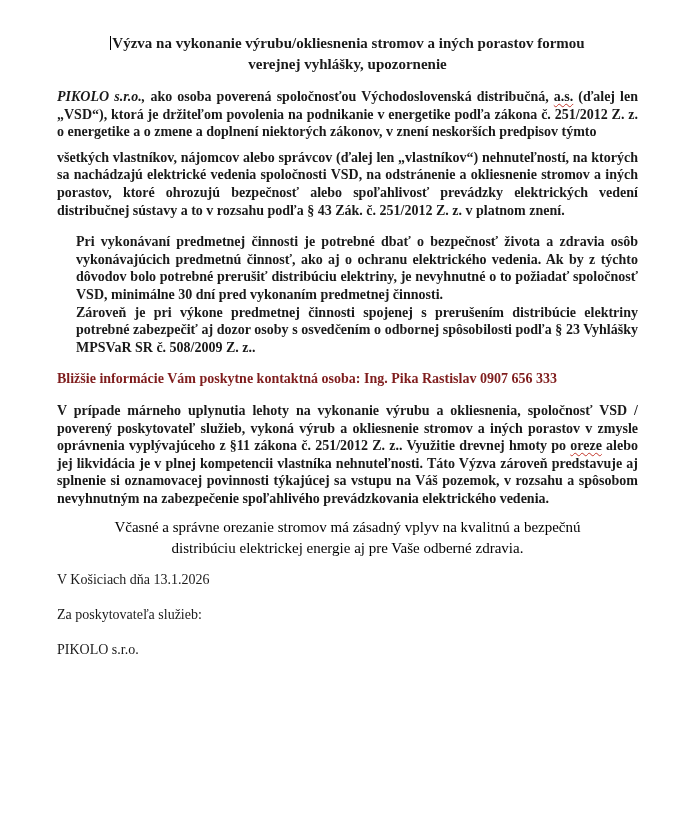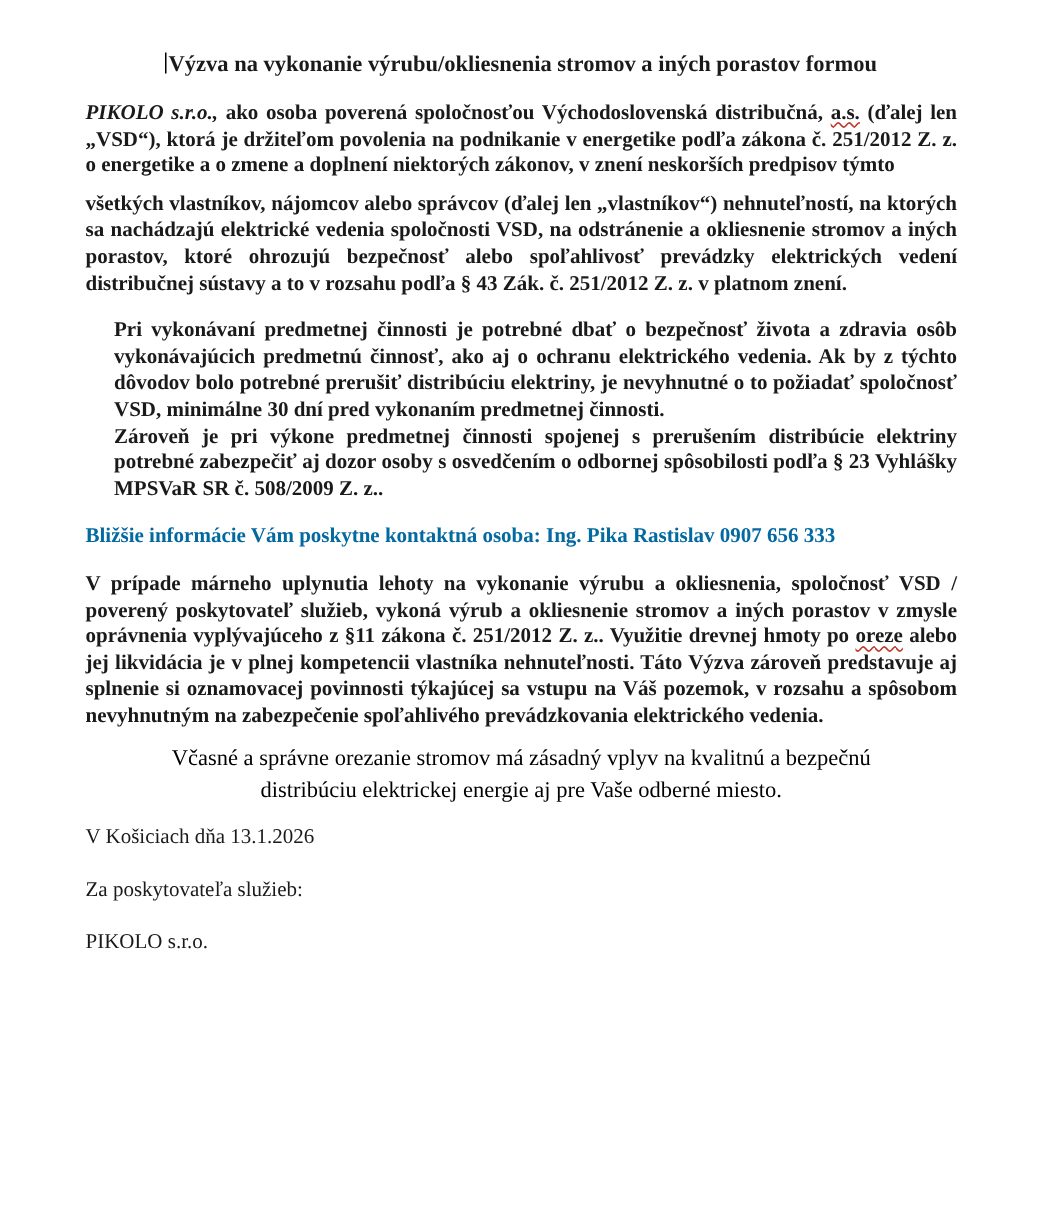--- a/index.html
+++ b/index.html
@@ -60,21 +60,21 @@
     margin-top: 16px;
     color: #000;
   }
   .safety-para  { margin-top: 14px; margin-left: 19px; }
   .contact-line {
     font-weight: bold;
     font-size: 14px;
     line-height: 17.6px;
     margin-top: 14px;
     text-align: left;
-    color: #0369a1;
+    color: #7f1d1d;
   }
   .consequences-para { margin-top: 12px; }
   .closing-bold {
     text-align: center;
     font-weight: normal;
     font-size: 15px;
     line-height: 21px;
     margin-top: 10px;
     color: #000;
   }
@@ -94,39 +94,40 @@
     text-underline-offset: 2px;
   }
 </style>
 </head>
 <body>
 
 <div class="page">
 
   <div class="doc-title">
     <div><span class="caret"></span><span>Výzva na vykonanie výrubu/okliesnenia stromov a iných porastov  formou</span></div>
+    <div>verejnej vyhlášky, upozornenie</div>
   </div>
 
   <p class="para intro-para"><span class="italic">PIKOLO s.r.o.,</span><span> ako osoba poverená spoločnosťou Východoslovenská distribučná, </span><span class="spell">a.s.</span><span> (ďalej len „VSD“), ktorá je držiteľom povolenia na podnikanie v energetike podľa zákona č. 251/2012 Z. z. o energetike a o zmene a doplnení niektorých zákonov, v znení neskorších predpisov týmto</span></p>
 
 
   <p class="para addressees">všetkých vlastníkov, nájomcov alebo správcov (ďalej len „vlastníkov“) nehnuteľností, na ktorých sa nachádzajú elektrické vedenia spoločnosti VSD, na odstránenie a okliesnenie stromov a iných porastov, ktoré ohrozujú bezpečnosť alebo spoľahlivosť prevádzky elektrických vedení distribučnej sústavy a to v rozsahu podľa § 43 Zák. č. 251/2012 Z. z. v platnom znení.</p>
 
 
   <div class="safety-para">
     <p class="para">Pri vykonávaní predmetnej činnosti je potrebné dbať o bezpečnosť života a zdravia osôb vykonávajúcich predmetnú činnosť, ako aj o ochranu elektrického vedenia. Ak by z týchto dôvodov bolo potrebné prerušiť distribúciu elektriny, je nevyhnutné o to požiadať spoločnosť VSD, minimálne 30 dní pred vykonaním predmetnej činnosti.</p>
     <p class="para">Zároveň je pri výkone predmetnej činnosti spojenej s prerušením distribúcie elektriny potrebné zabezpečiť aj dozor osoby s osvedčením o odbornej spôsobilosti podľa § 23 Vyhlášky MPSVaR SR č. 508/2009 Z. z..</p>
   </div>
 
   <p class="contact-line">Bližšie informácie Vám poskytne kontaktná osoba: Ing. Pika Rastislav 0907 656 333</p>
 
   <p class="para consequences-para"><span>V prípade márneho uplynutia lehoty na vykonanie výrubu a okliesnenia, spoločnosť VSD / poverený poskytovateľ služieb, vykoná výrub a okliesnenie stromov a iných porastov v zmysle oprávnenia vyplývajúceho z §11 zákona č. 251/2012 Z. z.. Využitie drevnej hmoty po </span><span class="spell">oreze</span><span> alebo jej likvidácia je v plnej kompetencii vlastníka nehnuteľnosti. Táto Výzva zároveň predstavuje aj splnenie si oznamovacej povinnosti týkajúcej sa vstupu na Váš pozemok, v rozsahu a spôsobom nevyhnutným na zabezpečenie spoľahlivého prevádzkovania elektrického vedenia.</span></p>
 
   <div class="closing-bold">
     <div>Včasné a správne orezanie stromov má zásadný vplyv na kvalitnú a bezpečnú</div>
-    <div>distribúciu elektrickej energie aj pre Vaše odberné miesto.</div>
+    <div>distribúciu elektrickej energie aj pre Vaše odberné zdravia.</div>
   </div>
 
   <div class="footer-line footer-first">V Košiciach dňa 13.1.2026</div>
   <div class="footer-line">Za poskytovateľa služieb:</div>
   <div class="footer-line">PIKOLO s.r.o.</div>
 
 </div>
 
 </body></html>

